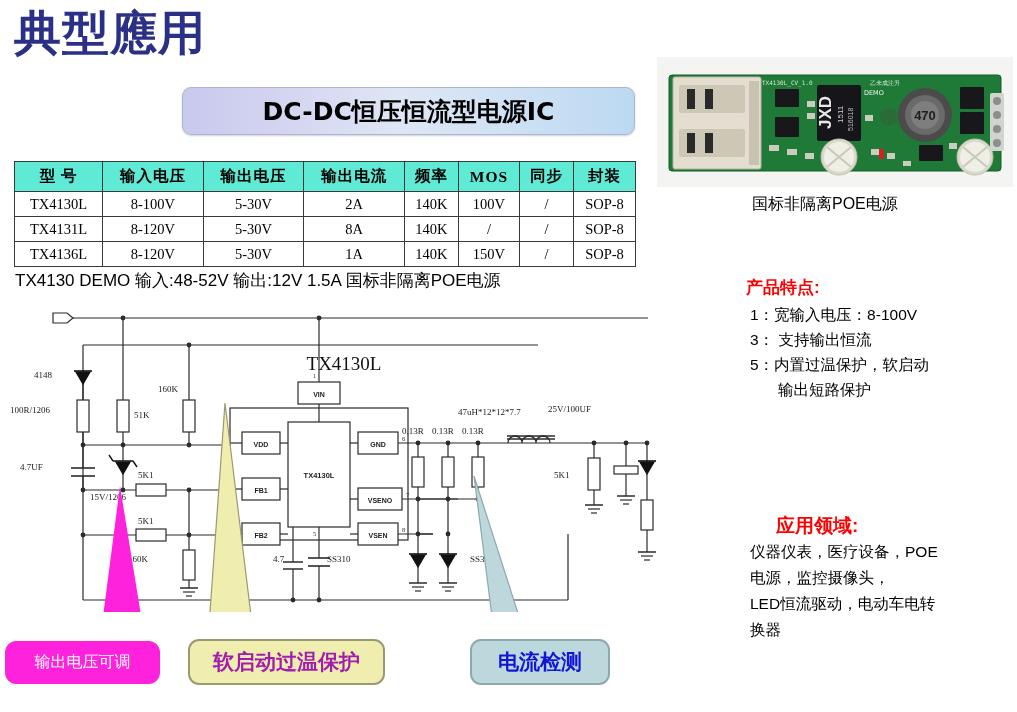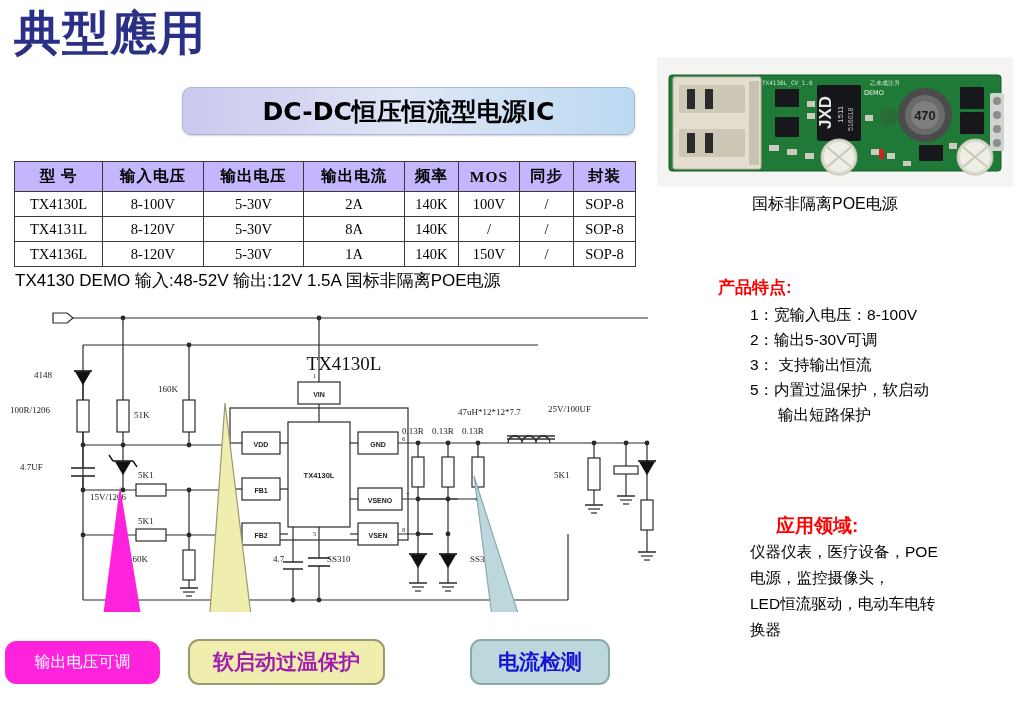--- a/index.html
+++ b/index.html
@@ -60,21 +60,21 @@
   #spec-table th, #spec-table td {
     border: 1px solid #3a3a3a;
     text-align: center;
     color: #000;
     padding: 2px 2px;
     font-size: 15px;
     height: 25px;
     white-space: nowrap;
   }
   #spec-table th {
-    background: #c4b5fd;
+    background: #5eead4;
     font-weight: bold;
     font-size: 15.5px;
     height: 30px;
     letter-spacing: 1px;
   }
   #spec-table td { font-size: 14.5px; }
 
   
   #demo-caption {
     position: absolute;
@@ -103,21 +103,21 @@
 
   
   #pcb-caption {
     position: absolute;
     left: 752px; top: 194px;
     font-size: 16px; color: #000;
     white-space: nowrap;
   }
   #features-heading {
     position: absolute;
-    left: 718px; top: 276px;
+    left: 746px; top: 276px;
     font-size: 17px; font-weight: bold; color: #ff0000;
     white-space: nowrap;
   }
   #features-list {
     position: absolute;
     left: 750px; top: 302px;
     width: 262px;
     font-size: 15.5px; color: #000;
     line-height: 25px;
   }
@@ -525,21 +525,20 @@
     </g>
     <rect x="222" y="92" width="5" height="10" fill="#cc2222"></rect>
     <circle cx="232" cy="60" r="9" fill="#2a6c38"></circle>
   </svg>
 
   <div id="pcb-caption">国标非隔离POE电源</div>
 
   <div id="features-heading">产品特点:</div>
   <div id="features-list">
     <div class="feat">1：宽输入电压：8-100V</div>
-    <div class="feat">2：输出5-30V可调</div>
     <div class="feat">3： 支持输出恒流</div>
     <div class="feat">5：内置过温保护，软启动</div>
     <div class="feat-sub">输出短路保护</div>
   </div>
 
   <div id="apps-heading">应用领域:</div>
   <div id="apps-body">
     <div>仪器仪表，医疗设备，POE</div>
     <div>电源，监控摄像头，</div>
     <div>LED恒流驱动，电动车电转</div>

